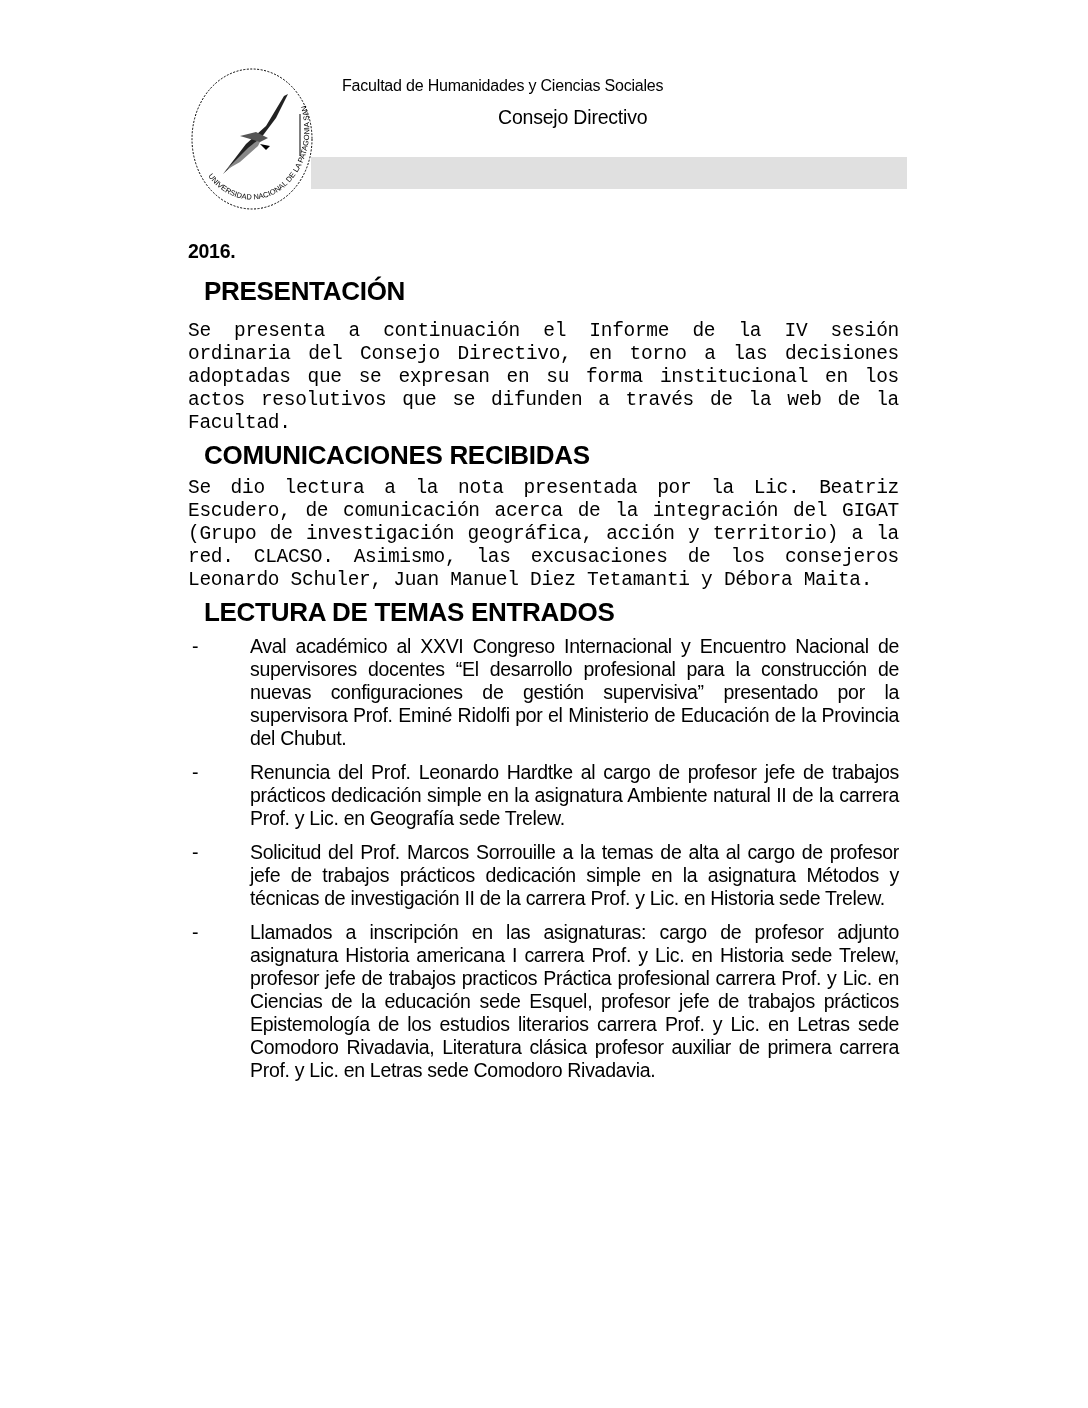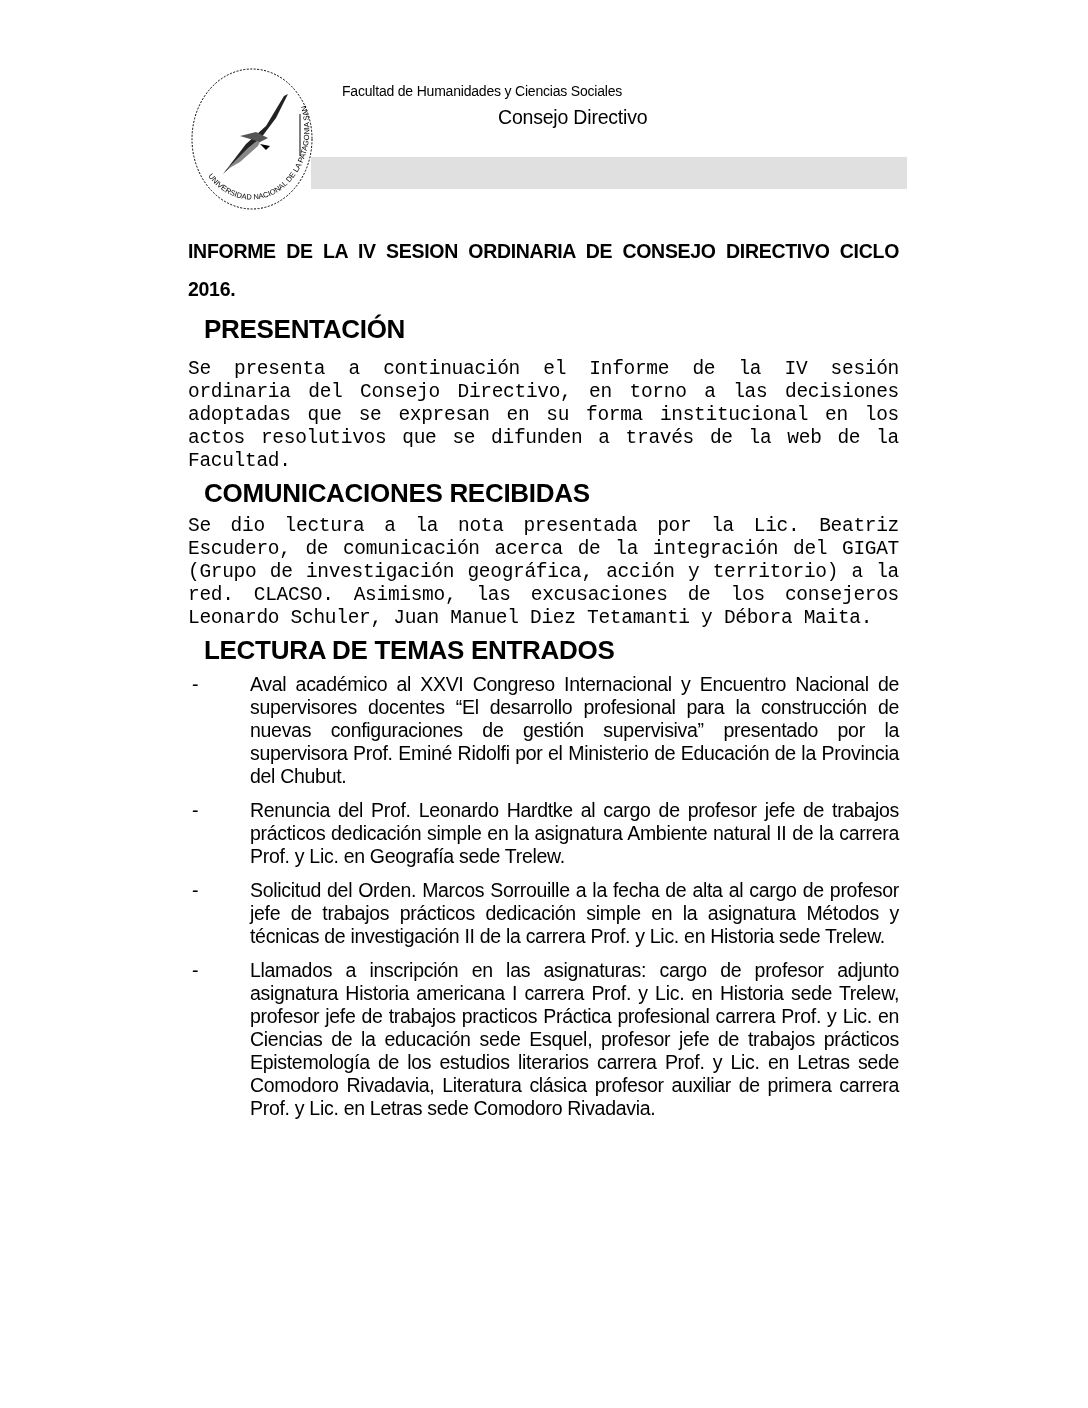--- a/index.html
+++ b/index.html
@@ -1,19 +1,19 @@
 <!DOCTYPE html>
 <html><head>
 <meta charset="utf-8">
 <style>
   html, body { margin: 0; padding: 0; background: #ffffff; }
   body { width: 1088px; height: 1408px; position: relative; overflow: hidden;
          font-family: "Liberation Sans", sans-serif; color: #000; }
   .logo { position: absolute; left: 188px; top: 66px; width: 128px; height: 146px; }
-  .hdr-line1 { position: absolute; left: 342px; top: 83px; font-size: 14px; letter-spacing: -0.2px; }
+  .hdr-line1 { position: absolute; left: 342px; top: 77px; font-size: 16px; letter-spacing: -0.2px; }
   .hdr-line2 { position: absolute; left: 470px; top: 106px; font-size: 19.5px; letter-spacing: -0.2px; margin-left: 28px; }
   .hdr-bar { position: absolute; left: 311px; top: 157px; width: 596px; height: 32px; background: #e0e0e0; }
   .content { position: absolute; left: 188px; top: 232px; width: 711px; font-size: 19.5px; line-height: 23px; letter-spacing: -0.3px; }
   .title { font-weight: bold; line-height: 38px; margin: 0 0 10px 0; text-align: justify; text-align-last: left; word-spacing: 1px; }
   .title .first { display: block; text-align: justify; text-align-last: justify; }
   p { margin: 0; text-align: justify; }
   .place { margin: 4px 0 18px 0; }
   h2 { font-size: 26px; font-weight: bold; margin: 0 0 17px 16px; line-height: 23px; }
   .sec { margin-bottom: 9px; font-family: Liberation Mono, monospace; }
   h2.tight { margin-bottom: 10px; }
@@ -40,21 +40,20 @@
     </text>
     <line x1="112" y1="48" x2="112" y2="90" stroke="#000" stroke-width="1"></line>
   </svg>
 </div>
 <div class="hdr-line1">Facultad de Humanidades y Ciencias Sociales</div>
 <div class="hdr-line2">Consejo Directivo</div>
 <div class="hdr-bar"></div>
 
 <div class="content">
   <div class="title">
-    <span class="first">INFORME DE LA IV SESION ORDINARIA DE CONSEJO DIRECTIVO  CICLO</span>
     <span>2016.</span>
   </div>
 
   <h2>PRESENTACIÓN</h2>
   <p class="sec">Se presenta a continuación el Informe de la IV sesión ordinaria del Consejo Directivo, en torno a las decisiones adoptadas que se expresan en su forma institucional en los actos resolutivos que se difunden a través de la web de la Facultad.</p>
 
   <h2 class="tight">COMUNICACIONES RECIBIDAS</h2>
   <p class="sec">Se dio lectura a la nota presentada por la Lic. Beatriz Escudero, de comunicación acerca de la integración del GIGAT (Grupo de investigación geográfica, acción y territorio) a la red. CLACSO. Asimismo,  las excusaciones de los consejeros Leonardo Schuler, Juan Manuel Diez Tetamanti y Débora Maita.</p>
 
   <h2 class="tight">LECTURA DE TEMAS ENTRADOS</h2>
@@ -69,21 +68,21 @@
     <li>
       <span class="bullet">
           <span>-</span>
         </span>
       <span class="txt">Renuncia del Prof. Leonardo Hardtke al cargo de profesor jefe de trabajos prácticos dedicación simple en la asignatura Ambiente natural II de la carrera Prof. y Lic. en Geografía sede Trelew.</span>
     </li>
     <li>
       <span class="bullet">
           <span>-</span>
         </span>
-      <span class="txt">Solicitud del Orden. Marcos Sorrouille a la fecha de alta al cargo de profesor jefe de trabajos prácticos dedicación simple en la asignatura Métodos y técnicas de investigación II de la carrera Prof. y Lic. en Historia sede Trelew.</span>
+      <span class="txt">Solicitud del Prof. Marcos Sorrouille a la temas de alta al cargo de profesor jefe de trabajos prácticos dedicación simple en la asignatura Métodos y técnicas de investigación II de la carrera Prof. y Lic. en Historia sede Trelew.</span>
     </li>
     <li>
       <span class="bullet">
           <span>-</span>
         </span>
       <span class="txt">Llamados a inscripción en las asignaturas: cargo de profesor adjunto asignatura Historia americana I carrera Prof. y Lic. en Historia sede Trelew, profesor jefe de trabajos practicos Práctica profesional carrera Prof. y Lic. en Ciencias de la educación sede Esquel, profesor jefe de trabajos prácticos Epistemología de los estudios literarios carrera Prof. y Lic. en Letras sede Comodoro Rivadavia, Literatura clásica profesor auxiliar de primera carrera Prof. y Lic. en Letras sede Comodoro Rivadavia.</span>
     </li>
   </ul>
 </div>
 

